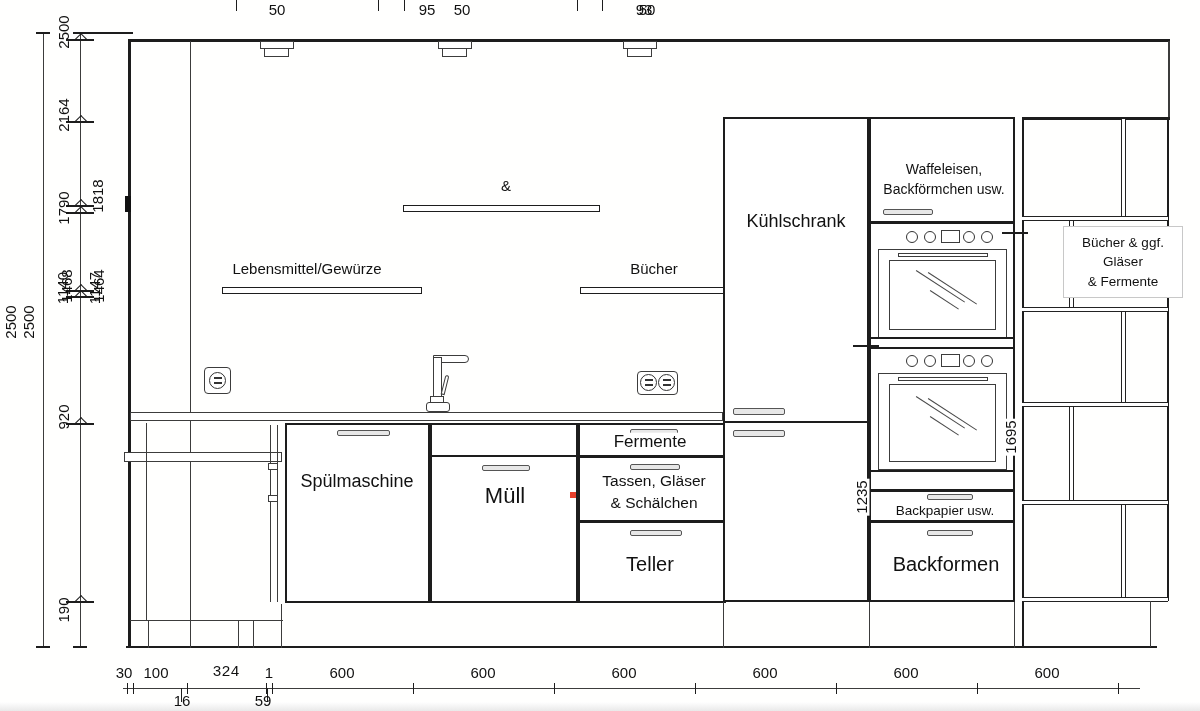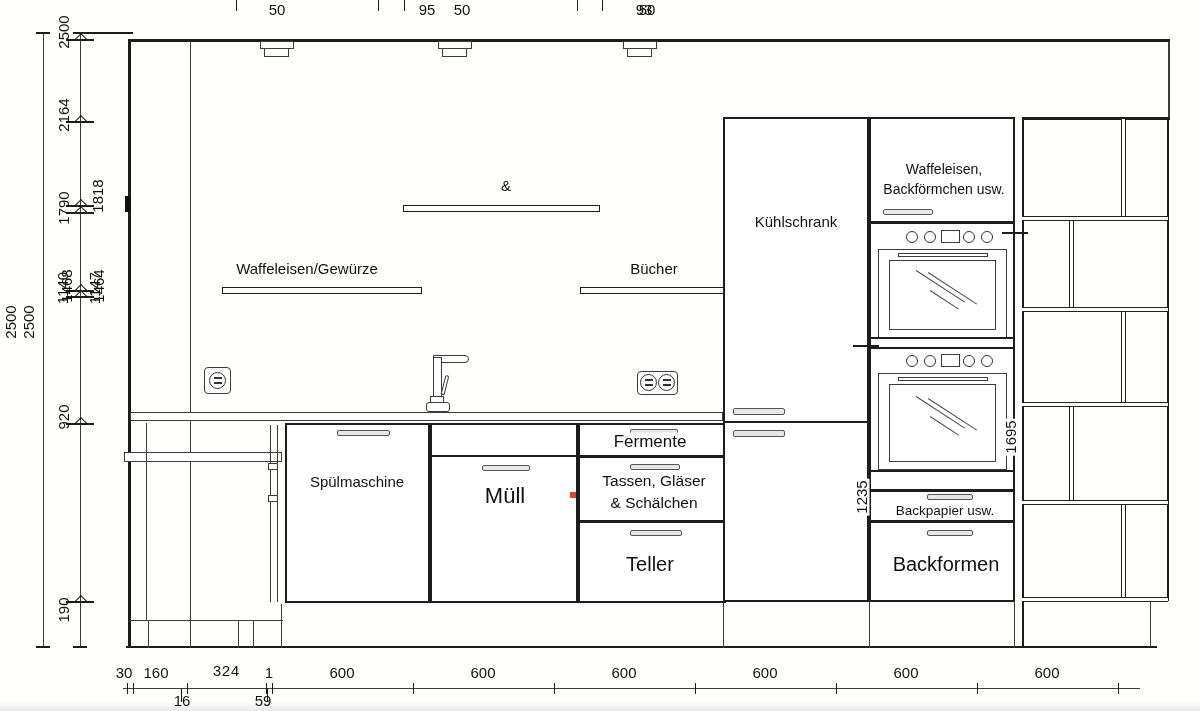--- a/index.html
+++ b/index.html
@@ -17,21 +17,21 @@
   .knob{position:absolute;width:12px;height:12px;border:1.4px solid #333;border-radius:50%;background:#fff;box-sizing:border-box;}
   .chev{position:absolute;width:9px;height:9px;border-left:1.5px solid #1d1d1d;border-top:1.5px solid #1d1d1d;transform:rotate(45deg);}
   .dash{position:absolute;width:28px;height:1.5px;background:#1d1d1d;}
   .tick{position:absolute;width:1.3px;height:11px;background:#1d1d1d;}
   .dbl-h{position:absolute;height:5px;border-top:1.4px solid #222;border-bottom:1.4px solid #222;background:#fff;box-sizing:border-box;}
   .dbl-v{position:absolute;width:5px;border-left:1.4px solid #222;border-right:1.4px solid #222;background:#fff;box-sizing:border-box;}
   .diag{position:absolute;height:1.4px;background:#4a4a4a;transform-origin:left center;transform:rotate(33deg);}
   .slot{position:absolute;width:8px;height:1.6px;background:#333;}
   .circ{position:absolute;border:1.4px solid #333;border-radius:50%;background:#fff;box-sizing:border-box;}
   .s15{font-size:15px;} .s14{font-size:14px;} .s135{font-size:13.5px;}
-  .s17{font-size:17px;} .s20{font-size:20px;} .s21{font-size:15px;text-align:center;} .s22{font-size:22px;} .s155{font-size:15.5px;}
+  .s17{font-size:17px;} .s20{font-size:20px;} .s21{font-size:18px;text-align:center;} .s22{font-size:22px;} .s155{font-size:15.5px;}
 </style>
 </head>
 <body>
 
 <div class="canvas">
 
   <div class="hl" style="left:128px;top:39px;width:1042px;height:3px;"></div>
   <div class="hl" style="left:126px;top:646px;width:1031px;height:1.8px;"></div>
   <div class="vl" style="left:128px;top:40px;width:2.5px;height:608px;"></div>
   <div class="vl thin" style="left:1168px;top:41px;height:77px;"></div>
@@ -53,21 +53,21 @@
   <div class="lbl s15" style="left:647px;top:10px;">50</div>
   <div class="tick" style="left:236px;top:0;"></div>
   <div class="tick" style="left:378px;top:0;"></div>
   <div class="tick" style="left:404px;top:0;"></div>
   <div class="tick" style="left:577px;top:0;"></div>
   <div class="tick" style="left:602px;top:0;"></div>
 
   <div class="shelf" style="left:403px;top:205px;width:197px;"></div>
   <div class="lbl s15" style="left:506px;top:186px;">&amp;</div>
   <div class="shelf" style="left:222px;top:287px;width:200px;"></div>
-  <div class="lbl s15" style="left:307px;top:269px;">Waffeleisen/Gewürze</div>
+  <div class="lbl s15" style="left:307px;top:269px;">Lebensmittel/Gewürze</div>
   <div class="shelf" style="left:580px;top:287px;width:148px;"></div>
   <div class="lbl s15" style="left:654px;top:269px;">Bücher</div>
 
   <div class="obox" style="left:204px;top:367px;width:27px;height:27px;border-radius:4px;"></div>
   <div class="circ" style="left:209px;top:372px;width:17px;height:17px;"></div>
   <div class="slot" style="left:213.5px;top:377px;"></div>
   <div class="slot" style="left:213.5px;top:382px;"></div>
 
   <div class="obox" style="left:637px;top:371px;width:41px;height:24px;border-radius:4px;"></div>
   <div class="circ" style="left:640px;top:374px;width:17px;height:17px;"></div>
@@ -186,20 +186,26 @@
   <div class="dbl-h" style="left:1022px;top:402px;width:146px;"></div>
   <div class="dbl-h" style="left:1022px;top:500px;width:146px;"></div>
   <div class="dbl-h" style="left:1022px;top:597px;width:146px;"></div>
   <div class="dbl-v" style="left:1121px;top:119px;height:97px;"></div>
   <div class="dbl-v" style="left:1069px;top:221px;height:86px;"></div>
   <div class="dbl-v" style="left:1121px;top:312px;height:90px;"></div>
   <div class="dbl-v" style="left:1069px;top:407px;height:93px;"></div>
   <div class="dbl-v" style="left:1121px;top:505px;height:92px;"></div>
   <div class="vl thin" style="left:1150px;top:601px;width:1.4px;height:46px;"></div>
 
+  <div style="position:absolute;left:1063px;top:226px;width:120px;height:72px;background:#fff;border:1.3px solid #c8c8c8;box-sizing:border-box;
+              display:flex;flex-direction:column;align-items:center;justify-content:center;font-size:13.5px;line-height:1.45;text-align:center;">
+    <span>Bücher &amp; ggf.</span>
+    <span>Gläser</span>
+    <span>&amp; Fermente</span>
+  </div>
 
   <div class="vlbl s15" style="left:10px;top:322px;">2500</div>
   <div class="vlbl s15" style="left:28px;top:322px;">2500</div>
   <div class="vl thin" style="left:43px;top:33px;width:1.2px;height:615px;"></div>
   <div class="dash" style="left:36px;top:32px;width:14px;"></div>
   <div class="dash" style="left:36px;top:646px;width:14px;"></div>
 
   <div class="vl thin" style="left:80px;top:33px;width:1.2px;height:615px;"></div>
   <div class="dash" style="left:73px;top:32px;width:60px;"></div>
   <div class="dash" style="left:73px;top:646px;width:14px;"></div>
@@ -241,21 +247,21 @@
   <div class="tick" style="left:413px;top:683px;"></div>
   <div class="tick" style="left:554px;top:683px;"></div>
   <div class="tick" style="left:695px;top:683px;"></div>
   <div class="tick" style="left:836px;top:683px;"></div>
   <div class="tick" style="left:977px;top:683px;"></div>
   <div class="tick" style="left:1118px;top:683px;"></div>
   <div class="tick" style="left:181px;top:688px;height:14px;"></div>
   <div class="tick" style="left:267px;top:688px;height:14px;"></div>
 
   <div class="lbl s15" style="left:124px;top:673px;">30</div>
-  <div class="lbl s15" style="left:156px;top:673px;">160</div>
+  <div class="lbl s15" style="left:156px;top:673px;">100</div>
   <div class="lbl s15" style="left:226px;top:673px;font-family:Liberation Mono, monospace;">324</div>
   <div class="lbl s15" style="left:269px;top:673px;">1</div>
   <div class="lbl s15" style="left:342px;top:673px;">600</div>
   <div class="lbl s15" style="left:483px;top:673px;">600</div>
   <div class="lbl s15" style="left:624px;top:673px;">600</div>
   <div class="lbl s15" style="left:765px;top:673px;">600</div>
   <div class="lbl s15" style="left:906px;top:673px;">600</div>
   <div class="lbl s15" style="left:1047px;top:673px;">600</div>
   <div class="lbl s15" style="left:182px;top:701px;">16</div>
   <div class="lbl s15" style="left:263px;top:701px;">59</div>

